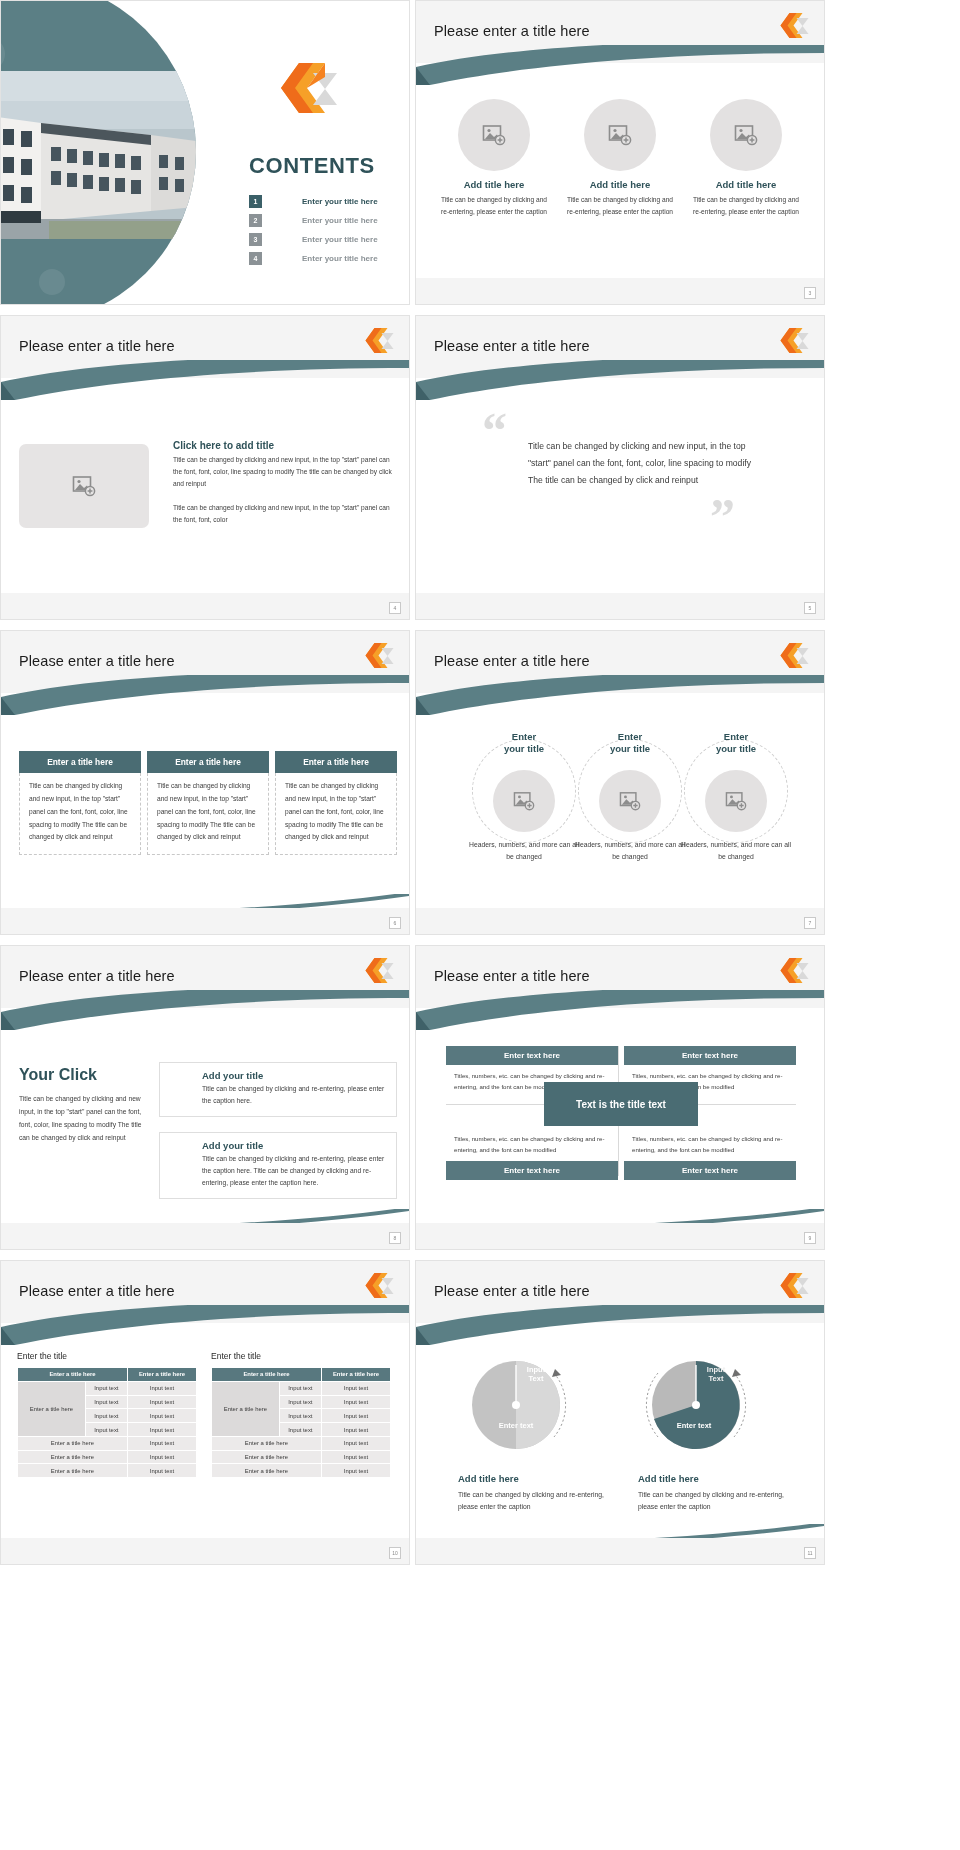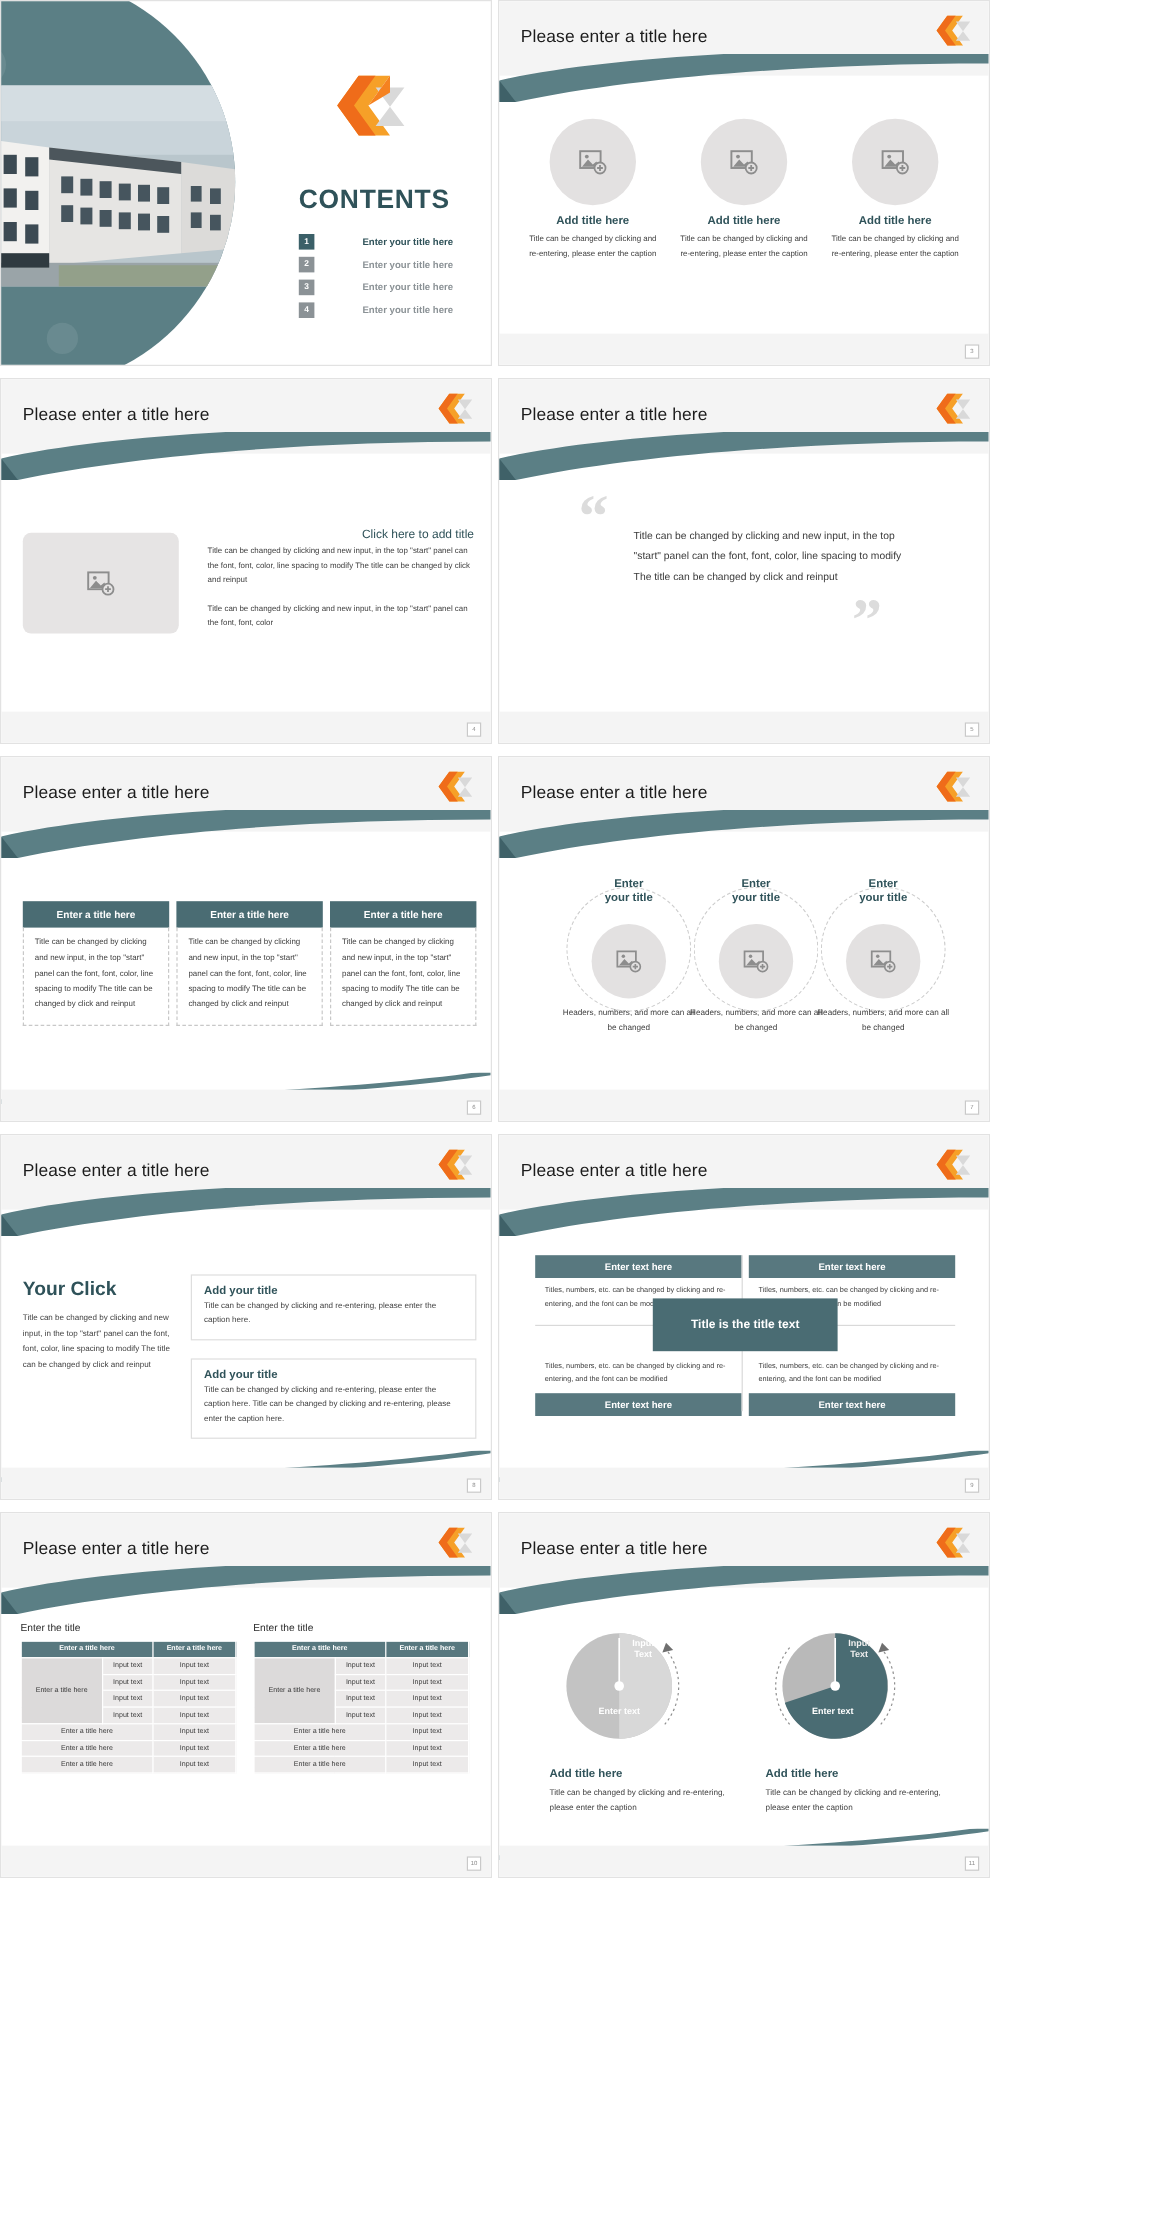--- a/index.html
+++ b/index.html
@@ -98,21 +98,21 @@
   }
 
   
   .s2-col { position:absolute; top:98px; width:112px; text-align:center; }
   .s2-ttl { font-size:9.5px; font-weight:bold; color:#2f5259; margin-top:8px; }
   .s2-desc { font-size:6.6px; color:#3d3d3d; line-height:1.75; margin-top:4px; }
 
   
   .s3-img { position:absolute; left:18px; top:128px; width:130px; height:84px; }
   .s3-body { position:absolute; left:172px; top:124px; width:222px; }
-  .s3-h { font-size:10px; font-weight:normal; color:#2f5259;text-align:right; }
+  .s3-h { font-size:10px; font-weight:bold; color:#2f5259; }
   .s3-p { font-size:6.6px; color:#3d3d3d; line-height:1.82; margin-top:3px; }
 
   
   .qmark { position:absolute; color:#dcdcdc; font-weight:bold; font-family:"Liberation Serif", serif; }
   .s4-txt {
     position:absolute; left:112px; top:122px; width:228px;
     font-size:8.6px; color:#3a3a3a; line-height:2.0;
   }
 
   
@@ -131,21 +131,21 @@
   .s6-col { position:absolute; top:100px; width:110px; text-align:center; }
   .s6-ttl { font-size:9.5px; font-weight:bold; color:#2f5259; line-height:1.3; }
   .s6-cap { font-size:6.8px; color:#3d3d3d; line-height:1.8; margin-top:7px; }
   .dashring {
     position:absolute; border:1px dashed #cfcfcf; border-radius:50%;
   }
 
   
   .s7-h { position:absolute; left:18px; top:120px; font-size:16px; font-weight:bold; color:#2f5259; }
   .s7-p { position:absolute; left:18px; top:146px; width:128px; font-size:6.7px; color:#3d3d3d; line-height:1.95; }
-  .s7-card { position:absolute; left:158px; width:238px; border:1px solid #dedede; background:#fff; }
+  .s7-card { position:absolute; left:158px; width:238px; border:1px solid #dedede; background:#fff;padding-left:32px; }
   .s7-ch { font-size:9.5px; font-weight:bold; color:#2f5259; padding:7px 10px 2px 10px; }
   .s7-cp { font-size:6.7px; color:#3d3d3d; line-height:1.8; padding:0 10px 9px 10px; }
 
   
   .s8-cell { position:absolute; width:172px; }
   .s8-bar { background:#58787f; color:#fff; font-size:8px; font-weight:bold; text-align:center; padding:5px 0; }
   .s8-txt { font-size:6.1px; color:#3d3d3d; line-height:1.75; padding:6px 8px; }
   .s8-center {
     position:absolute; left:128px; top:136px; width:154px; height:44px;
     background:#4a6c73; color:#fff; font-size:10px; font-weight:bold;
@@ -581,21 +581,21 @@
     </div>
 
     <div class="s8-cell" style="left:208px;top:182px;">
       <div class="s8-txt">Titles, numbers, etc. can be changed by clicking and re-entering, and the font can be modified</div>
       <div class="s8-bar">Enter text here</div>
     </div>
 
     <div class="s8-vline" style="left:202px;top:100px;width:1px;height:130px;"></div>
     <div class="s8-vline" style="left:30px;top:158px;width:350px;height:1px;"></div>
 
-    <div class="s8-center">Title is the title text</div>
+    <div class="s8-center">Text is the title text</div>
 
     <svg class="ftr-curve" viewBox="0 0 410 26" preserveAspectRatio="none">
       <path d="M410 2 C300 18 120 26 0 26 L0 22 C120 22 300 14 410 -2 Z" fill="#5b7f85"></path>
     </svg>
     <div class="ftr"></div>
     <div class="pg">9</div>
   </div>
 
   <div class="slide">
     <div class="hdr"></div>

